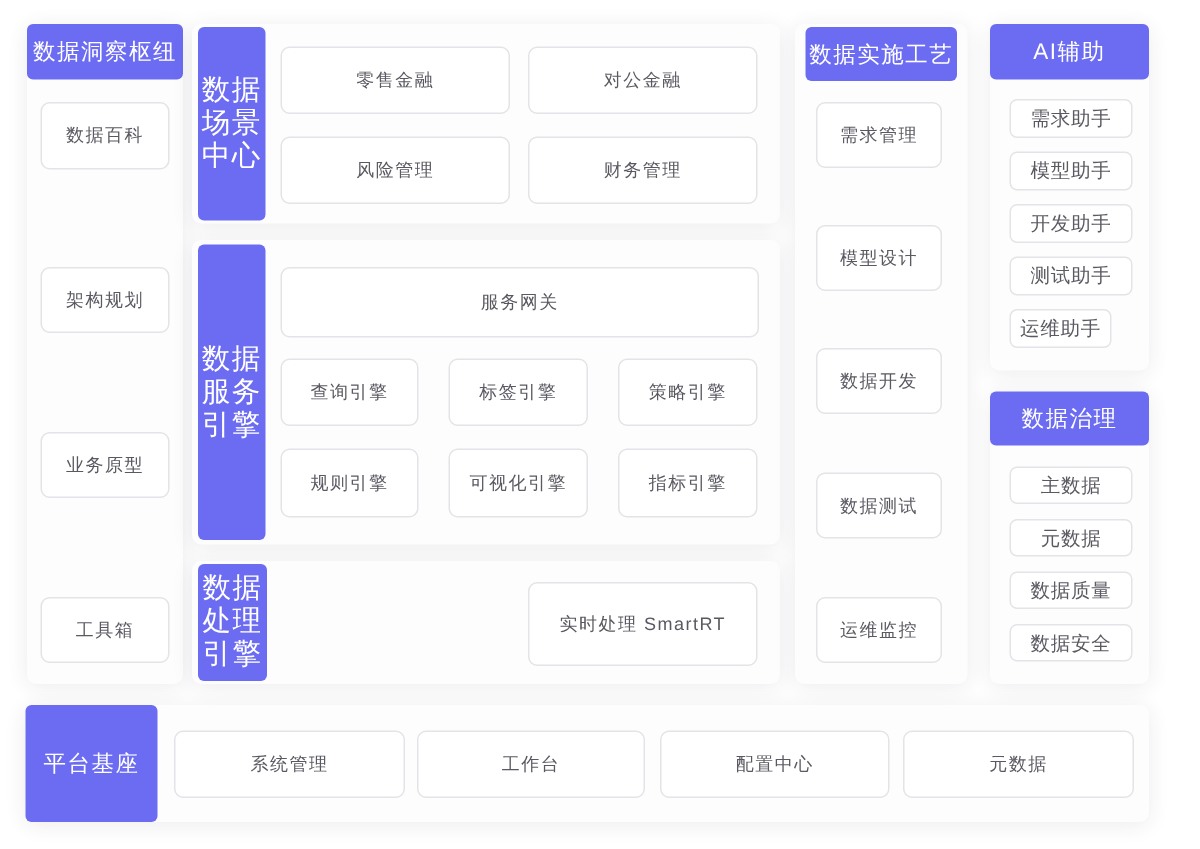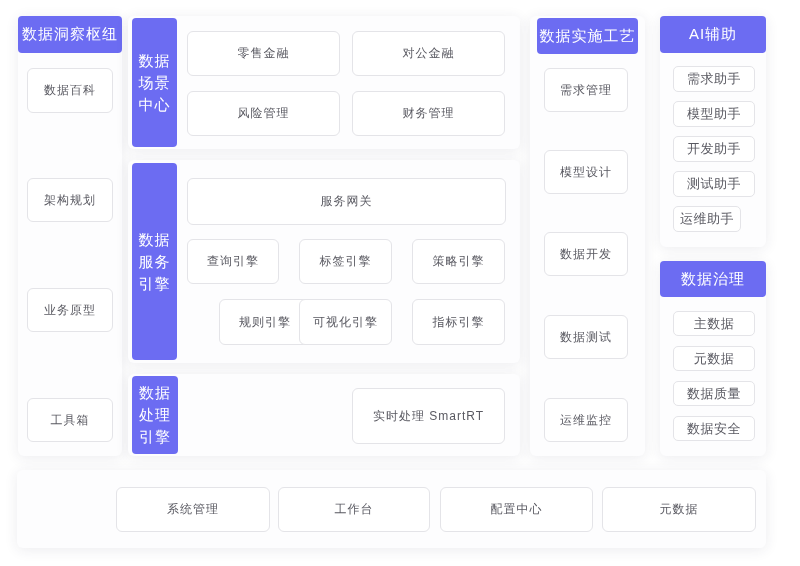--- a/index.html
+++ b/index.html
@@ -28,21 +28,21 @@
     border-radius:4px;
     display:flex;align-items:center;justify-content:center;
     font-size:15px;font-weight:500;letter-spacing:1px;
   }
   .vlabel{
     position:absolute;
     background:var(--accent);
     color:#fff;
     border-radius:4px;
     display:flex;align-items:center;justify-content:center;
-    font-size:15px;font-weight:500;letter-spacing:1px;
+    font-size:19px;font-weight:500;letter-spacing:1px;
     white-space:pre-line;text-align:center;line-height:22px;
   }
   .node{
     position:absolute;
     background:#ffffff;
     border:1px solid var(--box-border);
     border-radius:6px;
     display:flex;align-items:center;justify-content:center;
     font-size:12px;color:var(--text);letter-spacing:1px;
     box-sizing:border-box;
@@ -71,21 +71,21 @@
 </div>
 
 <div class="panel" style="left:128px;top:160px;width:392px;height:203px;">
   <div class="vlabel" style="left:4px;top:3px;bottom:3px;width:45px;">数据
 服务
 引擎</div>
   <div class="node" style="left:59px;top:18px;width:319px;height:47px;">服务网关</div>
   <div class="node" style="left:59px;top:79px;width:92px;height:45px;">查询引擎</div>
   <div class="node" style="left:171px;top:79px;width:93px;height:45px;">标签引擎</div>
   <div class="node" style="left:284px;top:79px;width:93px;height:45px;">策略引擎</div>
-  <div class="node" style="left:59px;top:139px;width:92px;height:46px;margin-left:32px;">规则引擎</div>
+  <div class="node" style="left:59px;top:139px;width:92px;height:46px;">规则引擎</div>
   <div class="node" style="left:171px;top:139px;width:93px;height:46px;">可视化引擎</div>
   <div class="node" style="left:284px;top:139px;width:93px;height:46px;">指标引擎</div>
 </div>
 
 <div class="panel" style="left:128px;top:374px;width:392px;height:82px;">
   <div class="vlabel" style="left:4px;top:2px;bottom:2px;width:46px;">数据
 处理
 引擎</div>
   <div class="node" style="left:224px;top:14px;width:153px;height:56px;">实时处理  SmartRT</div>
 </div>
@@ -110,17 +110,18 @@
 
 <div class="panel" style="left:660px;top:261px;width:106px;height:195px;">
   <div class="hdr" style="left:0;top:0;width:106px;height:36px;">数据治理</div>
   <div class="node sm" style="left:13px;top:50px;width:82px;height:25px;">主数据</div>
   <div class="node sm" style="left:13px;top:85px;width:82px;height:25px;">元数据</div>
   <div class="node sm" style="left:13px;top:120px;width:82px;height:25px;">数据质量</div>
   <div class="node sm" style="left:13px;top:155px;width:82px;height:25px;">数据安全</div>
 </div>
 
 <div class="panel" style="left:17px;top:470px;width:749px;height:78px;">
+  <div class="hdr" style="left:0;top:0;width:88px;height:78px;">平台基座</div>
   <div class="node" style="left:99px;top:17px;width:154px;height:45px;">系统管理</div>
   <div class="node" style="left:261px;top:17px;width:152px;height:45px;">工作台</div>
   <div class="node" style="left:423px;top:17px;width:153px;height:45px;">配置中心</div>
   <div class="node" style="left:585px;top:17px;width:154px;height:45px;">元数据</div>
 </div>
 
 </body></html>

